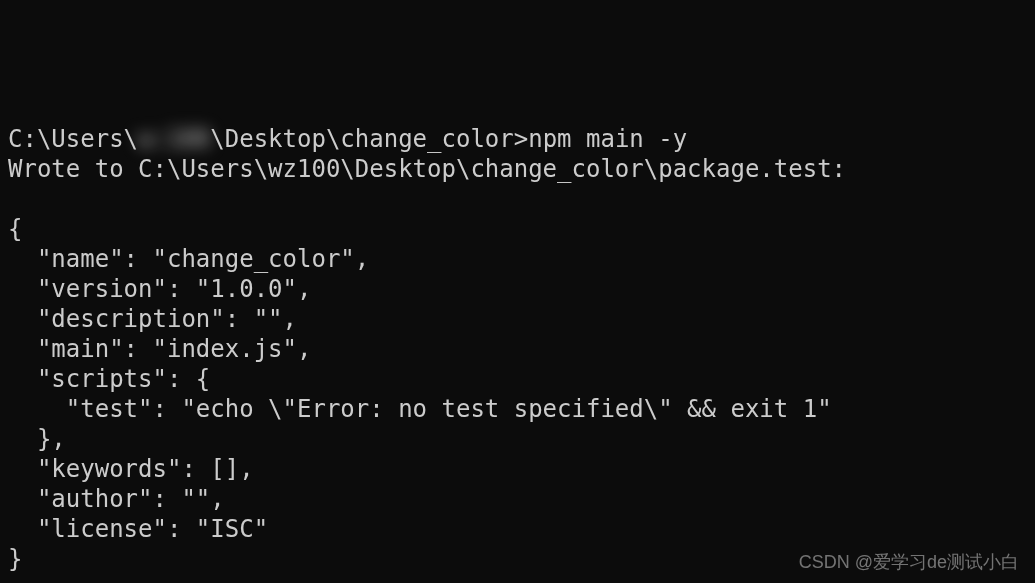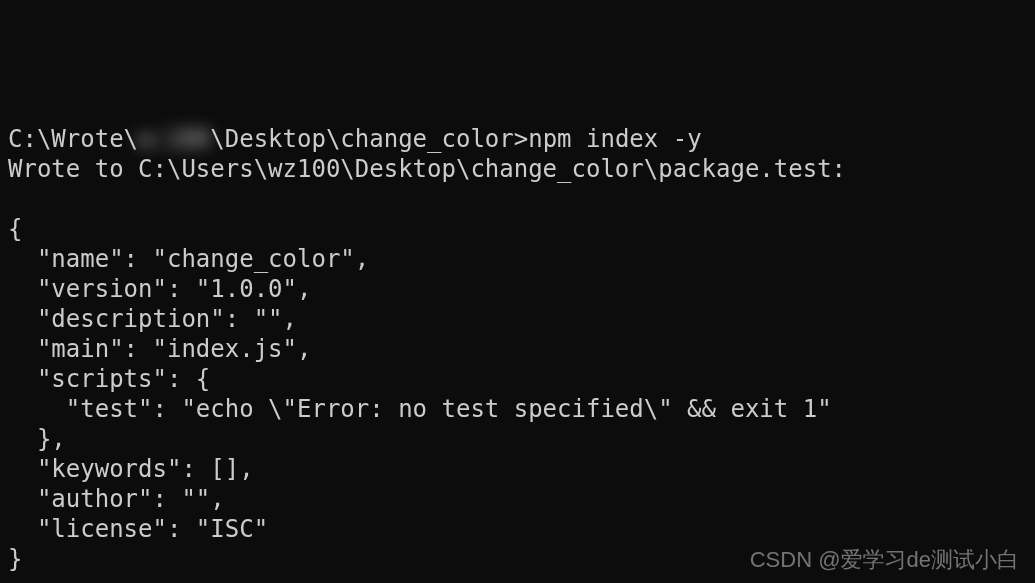--- a/index.html
+++ b/index.html
@@ -24,31 +24,31 @@
       color: #cccccc;
     }
     .censored {
       filter: blur(8px);
       display: inline-block;
     }
     .watermark {
       position: absolute;
       bottom: 10px;
       right: 16px;
-      font-size: 22px;
+      font-size: 18px;
       color: rgba(200, 200, 200, 0.55);
       font-family: "Microsoft YaHei", sans-serif;
     }
   </style>
 </head>
 <body>
 
 
 
-<div class="prompt-line"><span>C:\Wrote\</span><span class="censored">w:100</span><span>\Desktop\change_color&gt;</span><span>npm index -y</span></div><div>Wrote to C:\Users\wz100\Desktop\change_color\package.test:</div><div id="json-output">
+<div class="prompt-line"><span>C:\Users\</span><span class="censored">w:100</span><span>\Desktop\change_color&gt;</span><span>npm main -y</span></div><div>Wrote to C:\Users\wz100\Desktop\change_color\package.test:</div><div id="json-output">
 {
   "name": "change_color",
   "version": "1.0.0",
   "description": "",
   "main": "index.js",
   "scripts": {
     "test": "echo \"Error: no test specified\" &amp;&amp; exit 1"
   },
   "keywords": [],
   "author": "",

